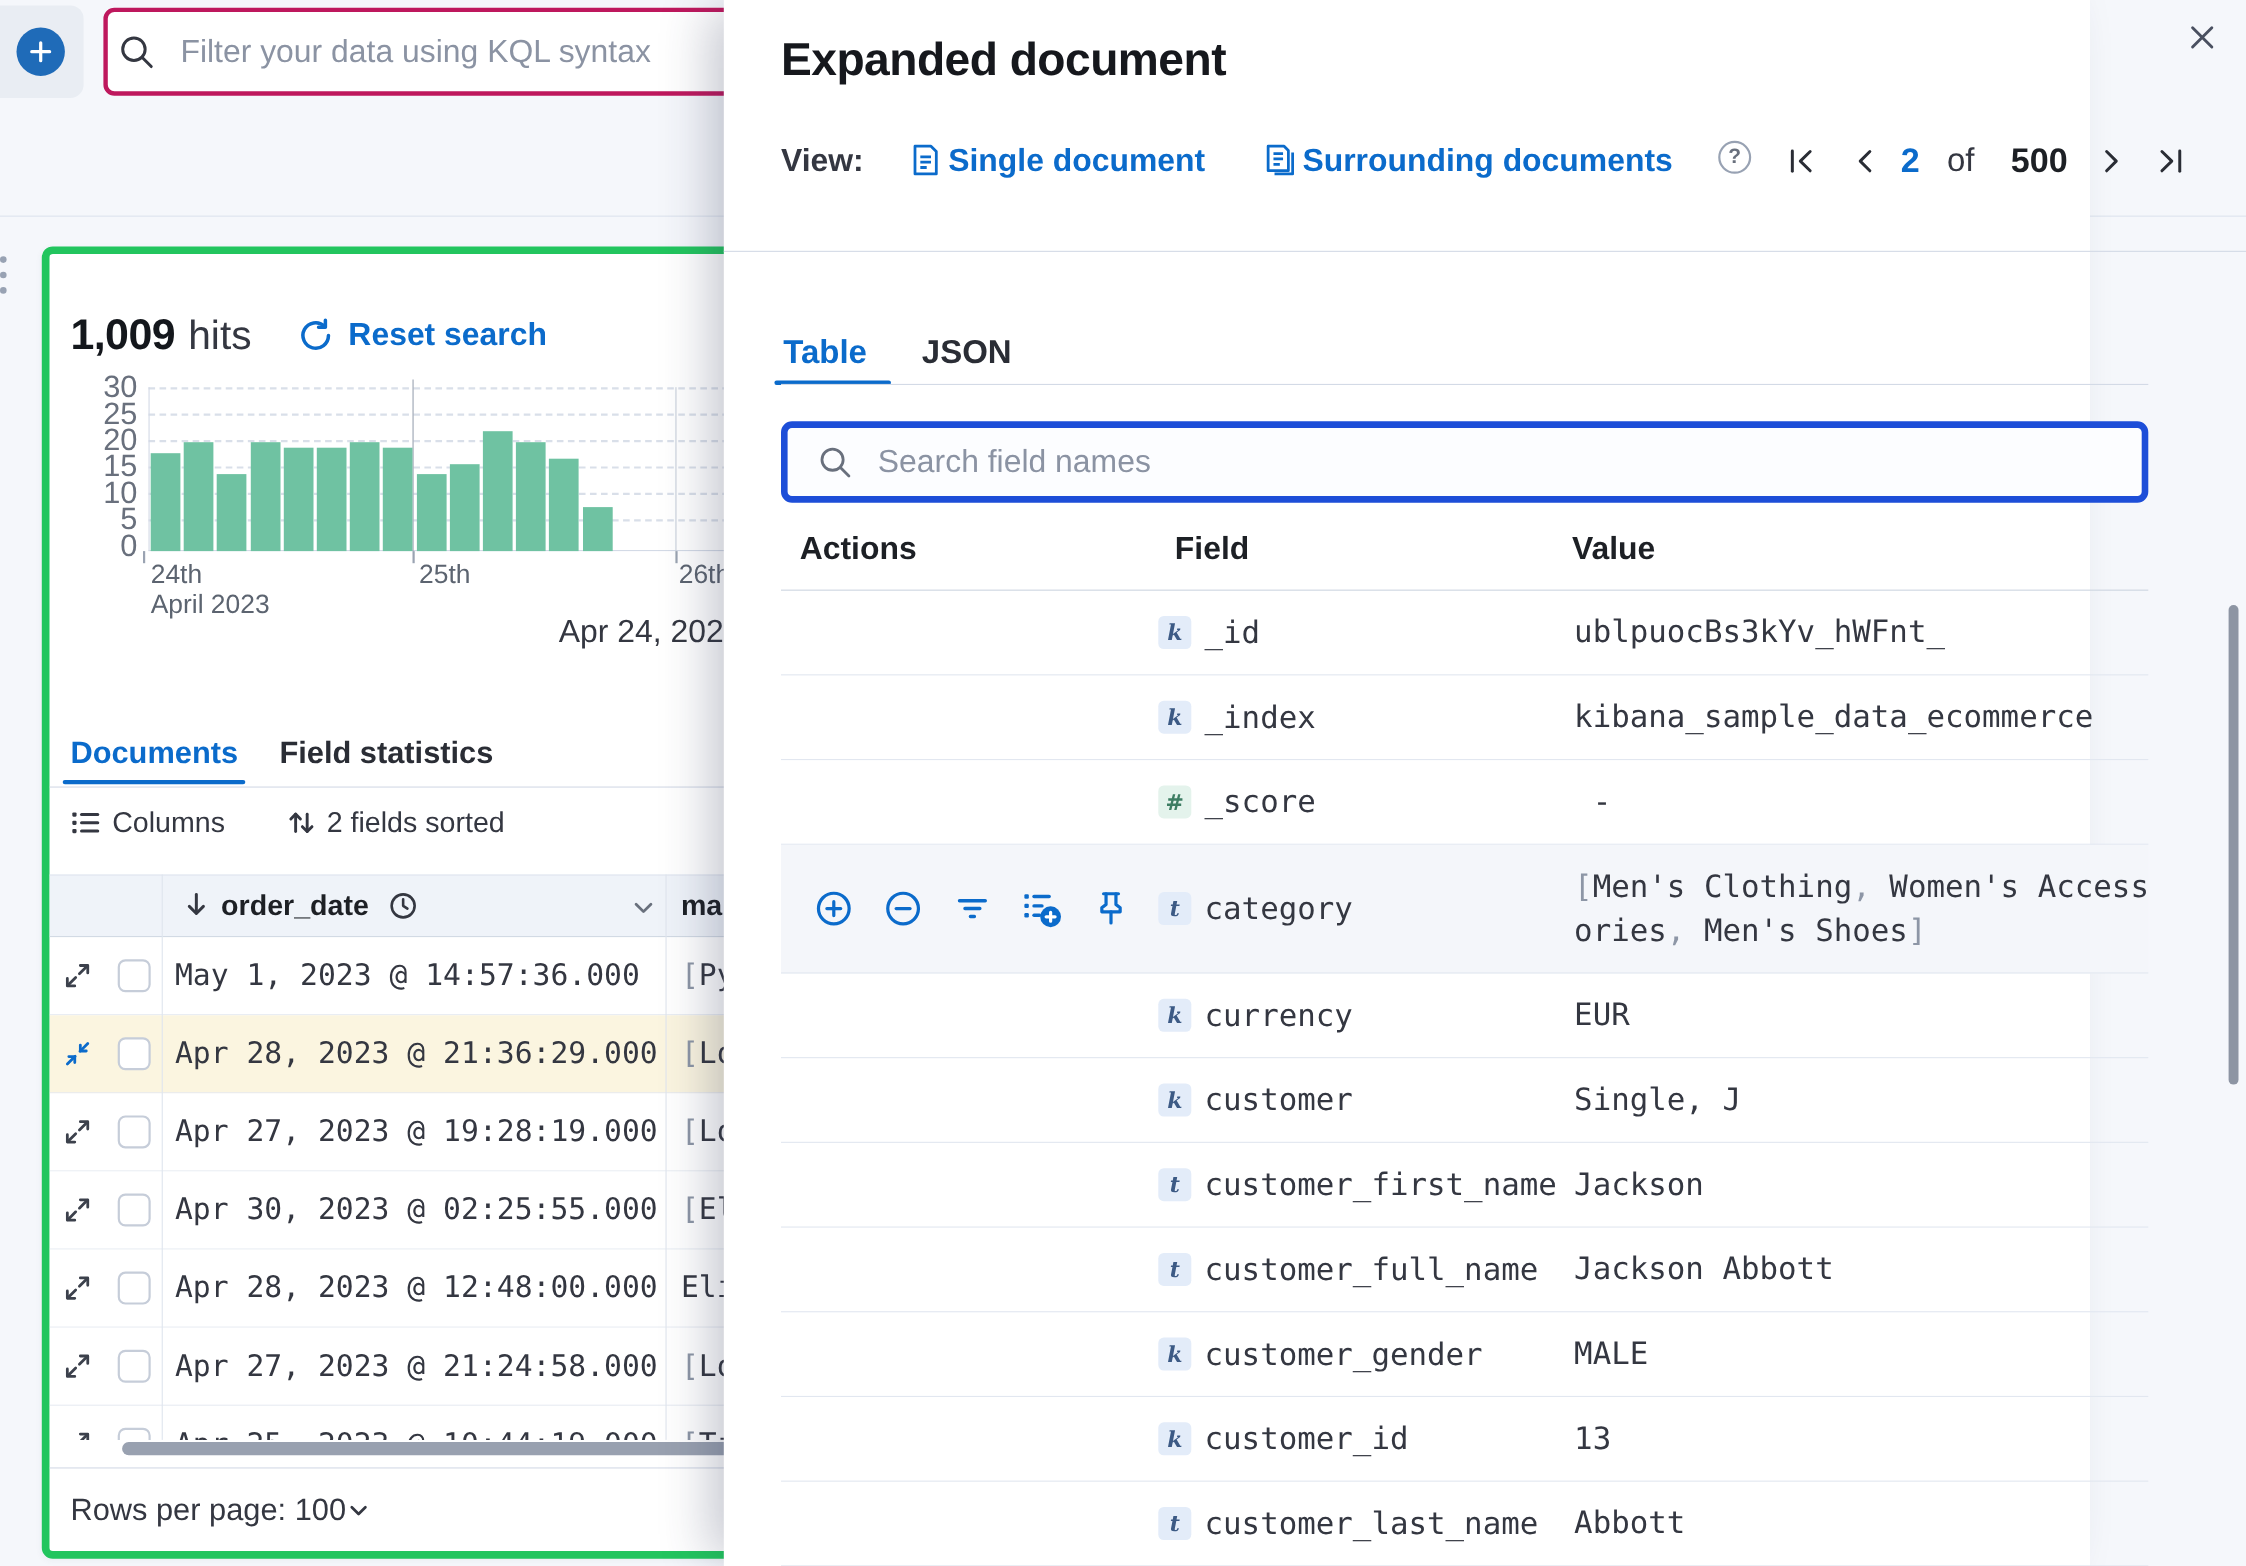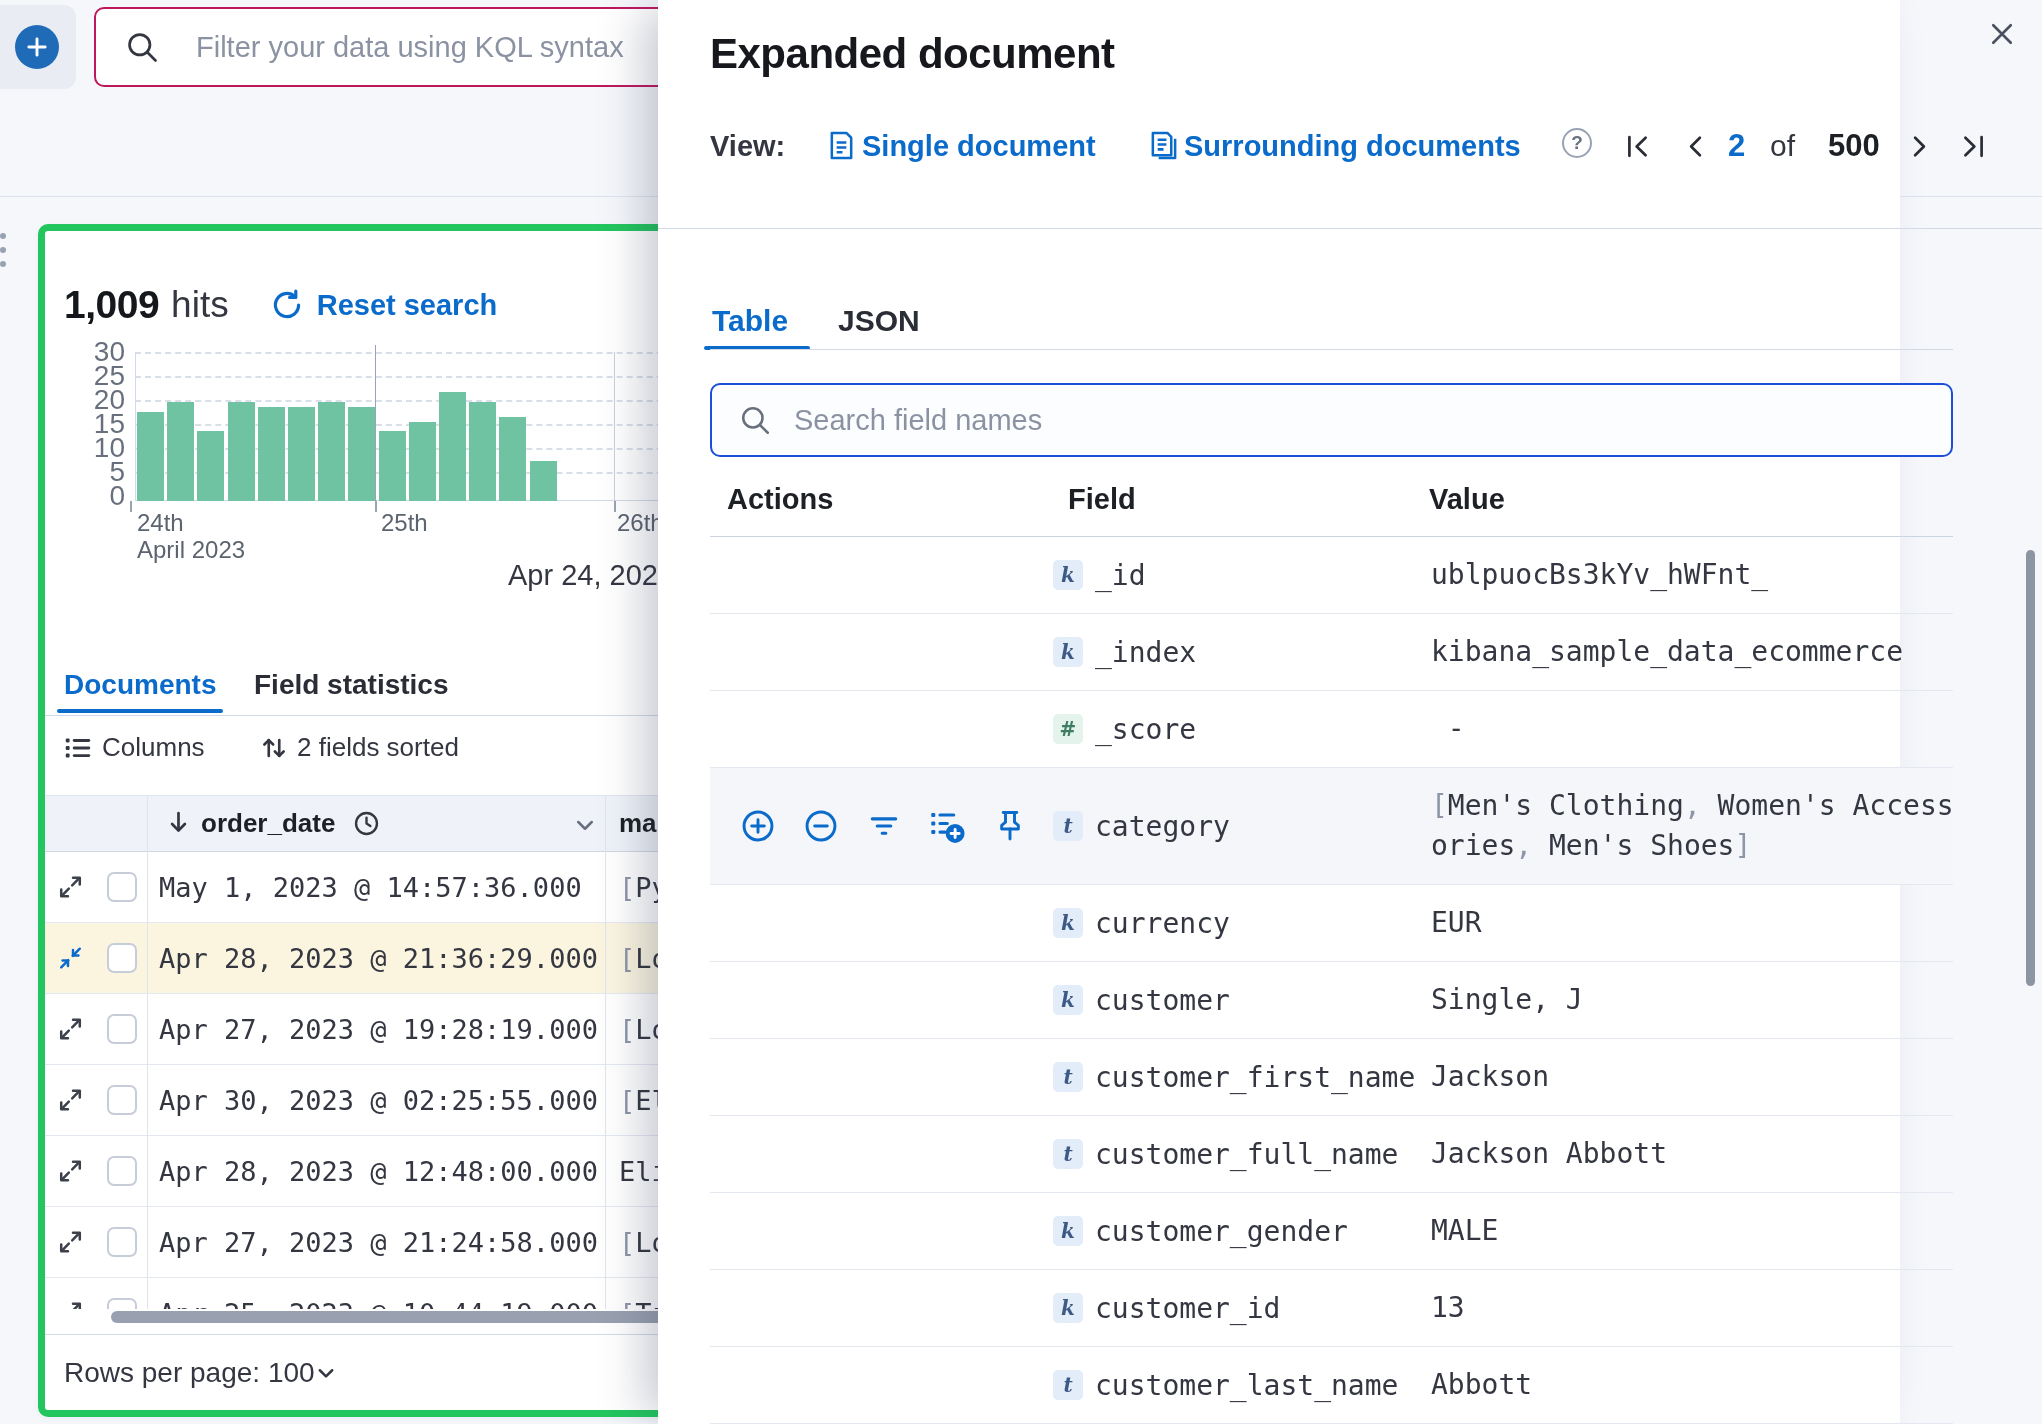--- a/index.html
+++ b/index.html
@@ -7,22 +7,22 @@
         font-family:"Liberation Sans",sans-serif;color:#343741;}
   .abs{position:absolute;}
   .mono{font-family:"DejaVu Sans Mono",monospace;}
   .mut{color:#8d96a6;}
   svg{display:block;}
 
   
   #plusbox{left:-12px;top:5px;width:88px;height:84px;background:#e9edf3;border-radius:12px;}
   #plusbtn{left:15px;top:25px;width:44px;height:44px;border-radius:50%;background:#1f6bb8;color:#fff;
            display:flex;align-items:center;justify-content:center;cursor:pointer;}
-  #topsearch{left:94px;top:7px;width:1100px;height:80px;background:#fff;border:2px solid #be185d;
-             border-radius:10px;display:flex;align-items:center;padding-left:28px;gap:36px;box-sizing:border-box;}
+  #topsearch{left:94px;top:7px;width:1100px;height:80px;background:#fff;border:4px solid #be185d;
+             border-radius:10px;display:flex;align-items:center;padding-left:8px;gap:22px;box-sizing:border-box;}
   #topsearch .sic{width:36px;height:36px;color:#343741;}
   #topsearch .ph{font-size:29px;color:#8b93a3;}
   #topdivider{left:0;top:196px;width:2042px;height:1px;background:#dde3ee;}
   #sliverdots{left:-14px;top:228px;color:#98a2b3;}
 
   
   #card{left:38px;top:224px;width:700px;height:1179px;background:#fff;border:7px solid #22c55e;
         border-radius:10px;box-shadow:0 2px 6px rgba(60,70,100,.05);overflow:hidden;}
   #hitsrow{left:19px;top:52px;display:flex;align-items:center;}
   #hitsnum{font-size:39px;font-weight:bold;color:#14171c;letter-spacing:-0.5px;}
@@ -88,21 +88,21 @@
   .pgic{position:absolute;top:133px;width:27px;height:27px;color:#2a2d35;cursor:pointer;}
   #pgcur{left:1070px;top:128px;font-size:31px;font-weight:bold;color:#0b6bcb;}
   #pgof{left:1112px;top:129px;font-size:30px;color:#343741;}
   #pgtotal{left:1170px;top:128px;font-size:31px;font-weight:bold;color:#1d2025;}
   #fdivider{left:0;top:228px;width:1384px;height:1px;background:#d3dae6;}
   .ftab{position:absolute;top:304px;font-size:30px;font-weight:bold;cursor:pointer;}
   #ftab-table{left:54px;color:#0b6bcb;}
   #ftab-json{left:180px;color:#2a2d35;}
   #ftabunderline{left:46px;top:346px;width:106px;height:4px;background:#0b6bcb;border-radius:2px;}
   #ftabdivider{left:52px;top:349px;width:1243px;height:1px;background:#d3dae6;}
-  #fsearch{left:52px;top:383px;width:1243px;height:74px;border:2px solid #1d4ed8;border-radius:10px;
+  #fsearch{left:52px;top:383px;width:1243px;height:74px;border:6px solid #1d4ed8;border-radius:10px;
            background:#fcfdff;display:flex;align-items:center;padding-left:26px;gap:22px;box-sizing:border-box;}
   #fsearch .sic{width:34px;height:34px;color:#69707d;}
   #fsearch .ph{font-size:29px;color:#8b93a3;}
   .fhdr{position:absolute;top:483px;font-size:29px;font-weight:bold;color:#1d2025;}
   #fh-actions{left:69px;} #fh-field{left:410px;} #fh-value{left:771px;}
   #fhdrline{left:52px;top:536px;width:1243px;height:1px;background:#ccd4e0;}
   #frows{left:52px;top:537px;width:1243px;}
   .frow{position:relative;height:76px;border-bottom:1px solid #e2e7f0;}
   .frow.tall{height:116px;}
   .frow.hov{background:#f4f6fa;}

